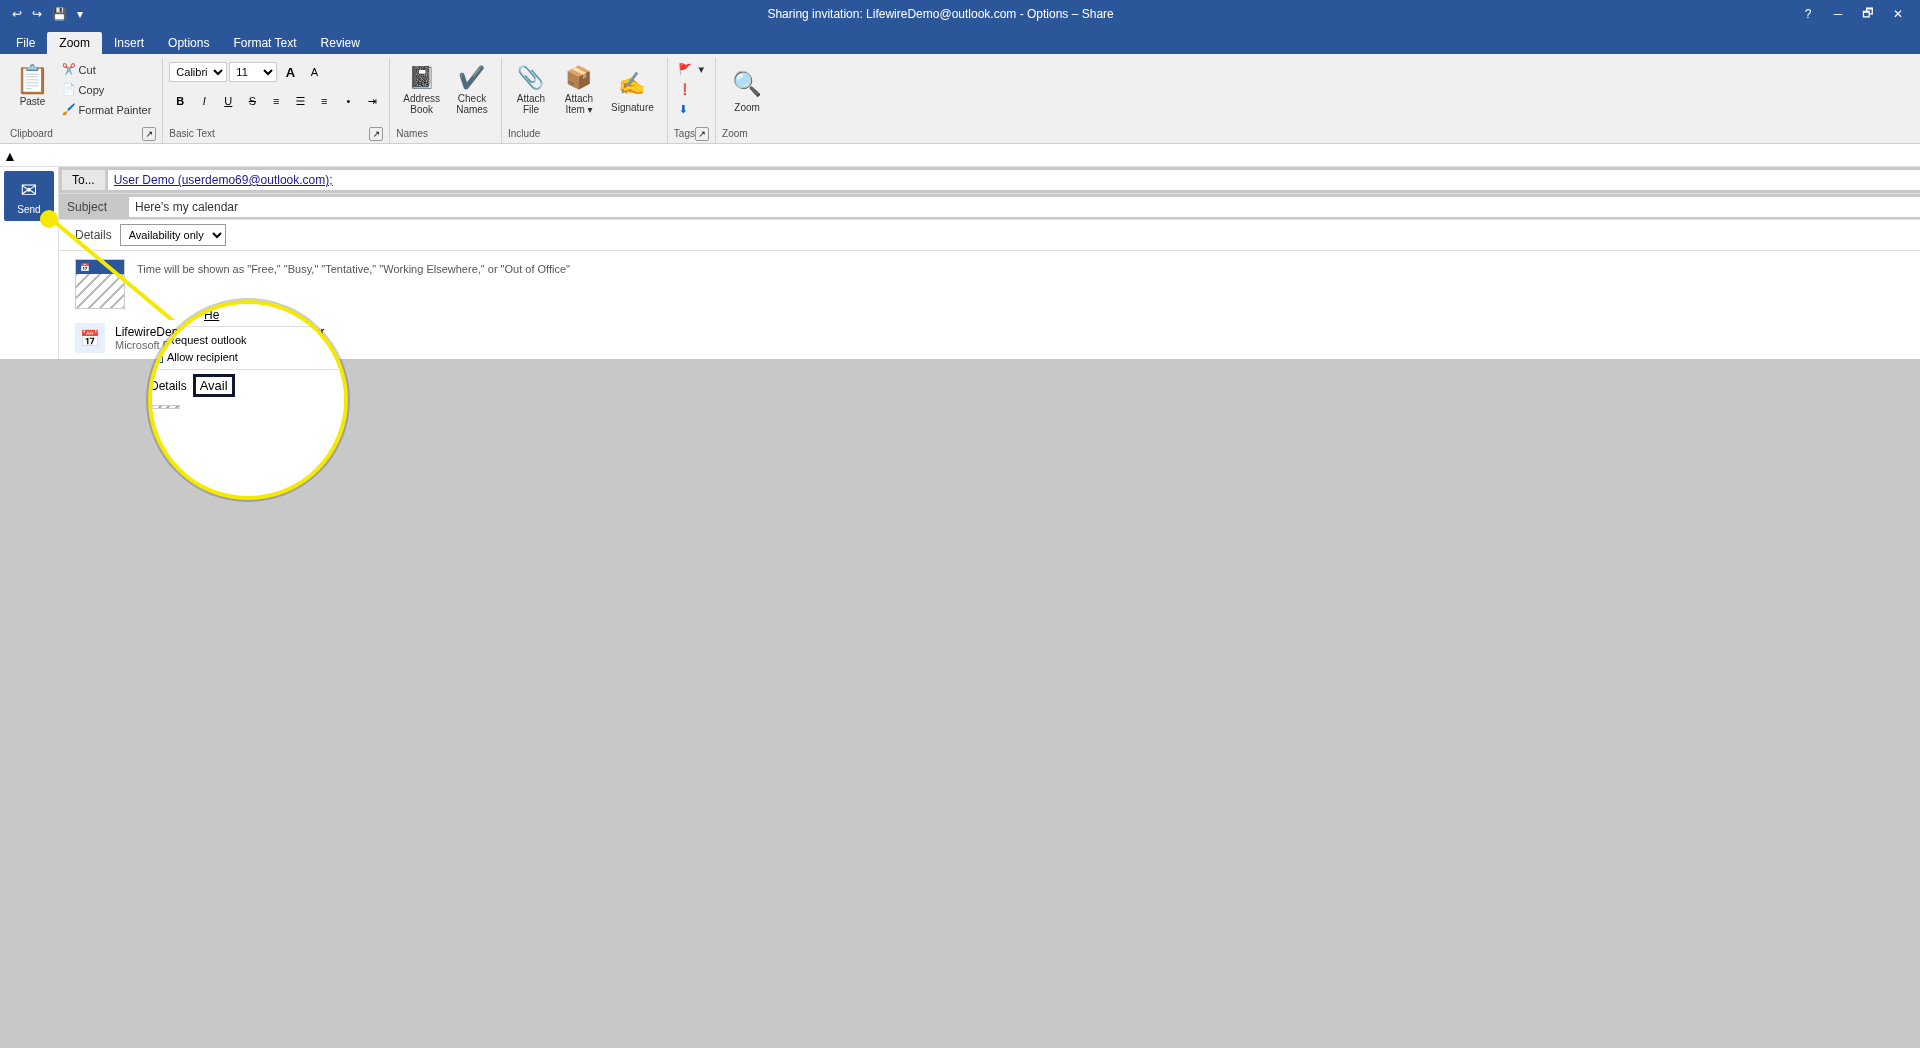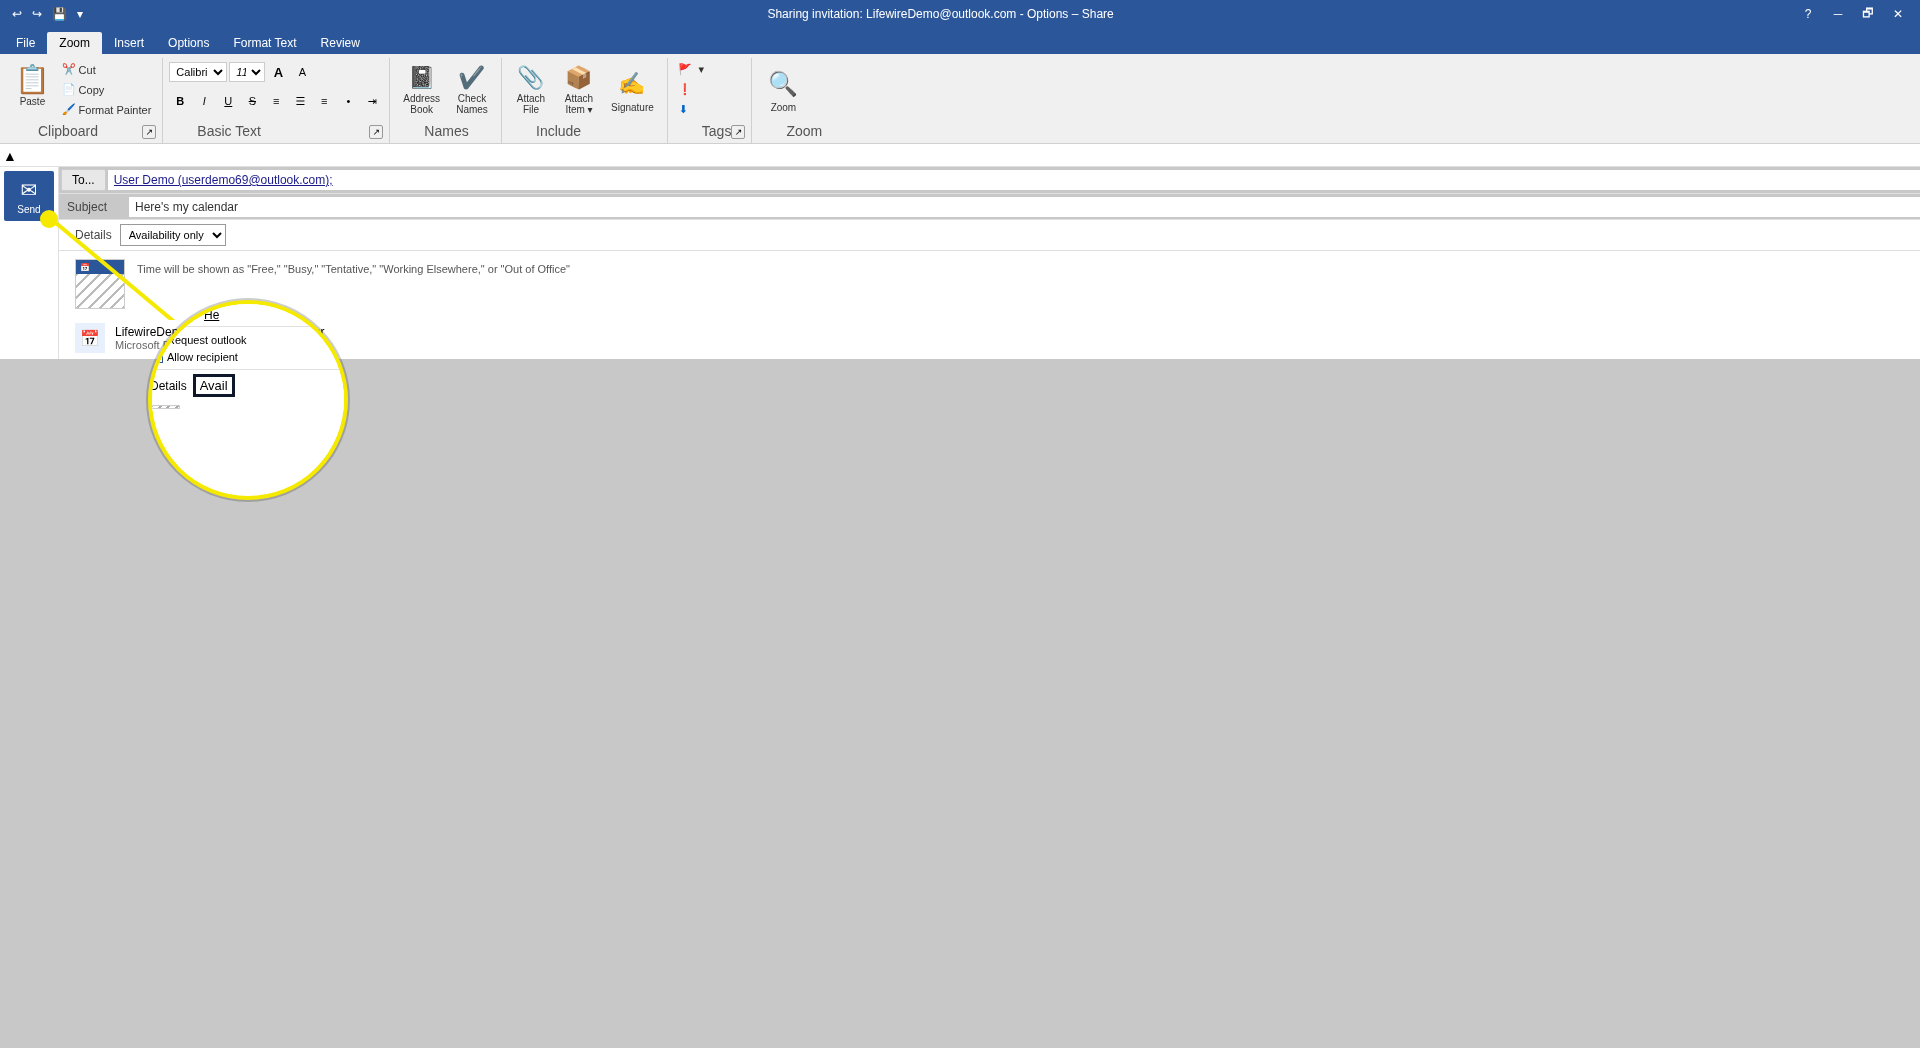--- a/index.html
+++ b/index.html
@@ -65,25 +65,24 @@
       min-width: fit-content;
     }
     .ribbon-group:last-child { border-right: none; }
     .ribbon-group-content {
       display: flex;
       flex: 1;
       align-items: flex-start;
       gap: 2px;
     }
     .ribbon-group-label {
-      font-size: 14px;
+      font-size: 10px;
       color: #555;
       padding: 2px 0;
       margin-top: auto;
-      margin-left: 28px;
     }
     .ribbon-btn-large {
       display: flex; flex-direction: column; align-items: center;
       padding: 4px 6px;
       cursor: pointer;
       border: 1px solid transparent;
       border-radius: 3px;
       min-width: 40px;
       font-size: 10px;
       color: #333;
@@ -347,21 +346,21 @@
       <button class="dialog-launcher">↗</button>
     </div>
   </div>
 
   <div class="ribbon-group">
     <div class="ribbon-group-content" style="flex-direction:column; gap:5px;">
       <div class="format-bar">
         <select class="font-select">
           <option>Calibri</option>
         </select>
-        <select class="font-select" style="width:36px;font-style:italic;">
+        <select class="font-select" style="width:48px;">
           <option>11</option>
         </select>
         <button class="format-btn" style="font-weight:bold;font-size:13px;">A</button>
         <button class="format-btn" style="font-size:11px;">A</button>
       </div>
       <div class="format-bar">
         <button class="format-btn" style="font-weight:bold;">B</button>
         <button class="format-btn" style="font-style:italic;">I</button>
         <button class="format-btn" style="text-decoration:underline;">U</button>
         <button class="format-btn" style="text-decoration:line-through;">S</button>

